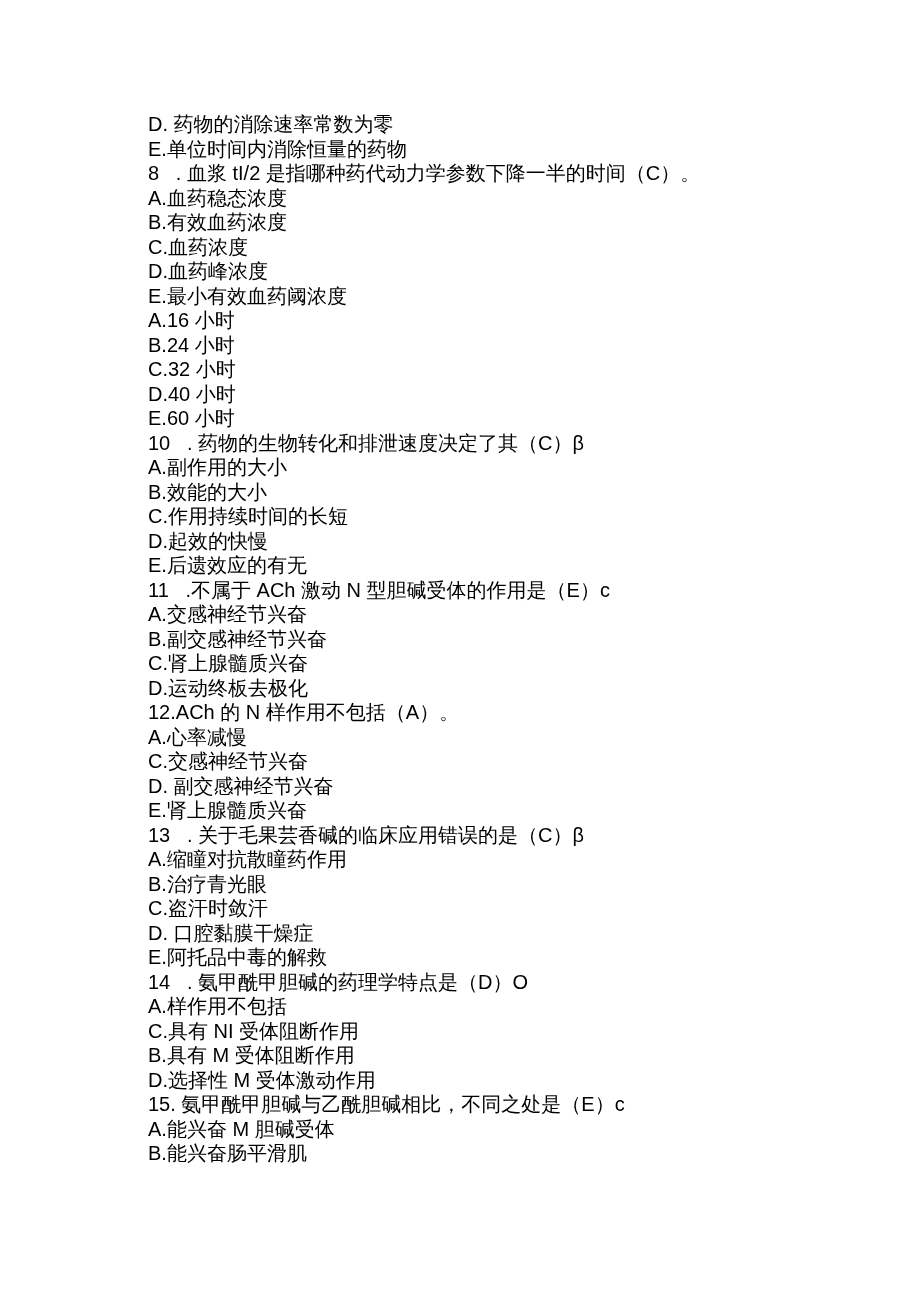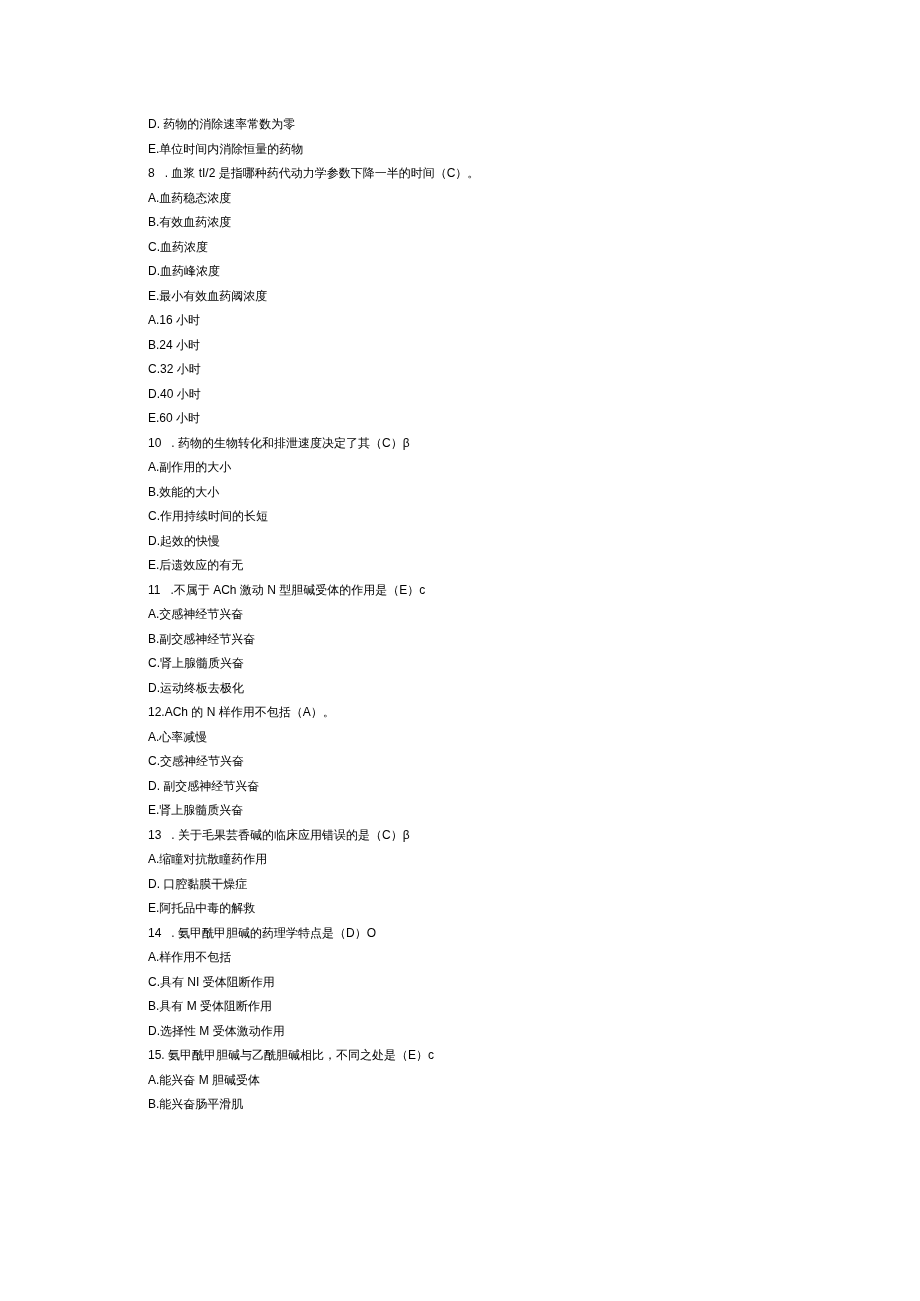--- a/index.html
+++ b/index.html
@@ -4,21 +4,21 @@
 <style>
   body {
     margin: 0;
     padding: 0;
     background: #ffffff;
     font-family: "Microsoft YaHei", "SimSun", Arial, sans-serif;
     width: 920px;
   }
   .page {
     padding: 112px 149px 60px 148px;
-    font-size: 12px;
+    font-size: 20px;
     line-height: 24.5px;
     color: #000000;
   }
   .line {
     white-space: pre-wrap;
   }
 </style>
 </head>
 <body>
 
@@ -47,20 +47,22 @@
   <div class="line">B.副交感神经节兴奋</div>
   <div class="line">C.肾上腺髓质兴奋</div>
   <div class="line">D.运动终板去极化</div>
   <div class="line">12.ACh 的 N 样作用不包括（A）。</div>
   <div class="line">A.心率减慢</div>
   <div class="line">C.交感神经节兴奋</div>
   <div class="line">D. 副交感神经节兴奋</div>
   <div class="line">E.肾上腺髓质兴奋</div>
   <div class="line">13   . 关于毛果芸香碱的临床应用错误的是（C）β</div>
   <div class="line">A.缩瞳对抗散瞳药作用</div>
+  <div class="line">B.治疗青光眼</div>
+  <div class="line">C.盗汗时敛汗</div>
   <div class="line">D. 口腔黏膜干燥症</div>
   <div class="line">E.阿托品中毒的解救</div>
   <div class="line">14   . 氨甲酰甲胆碱的药理学特点是（D）O</div>
   <div class="line">A.样作用不包括</div>
   <div class="line">C.具有 NI 受体阻断作用</div>
   <div class="line">B.具有 M 受体阻断作用</div>
   <div class="line">D.选择性 M 受体激动作用</div>
   <div class="line">15. 氨甲酰甲胆碱与乙酰胆碱相比，不同之处是（E）c</div>
   <div class="line">A.能兴奋 M 胆碱受体</div>
   <div class="line">B.能兴奋肠平滑肌</div>

